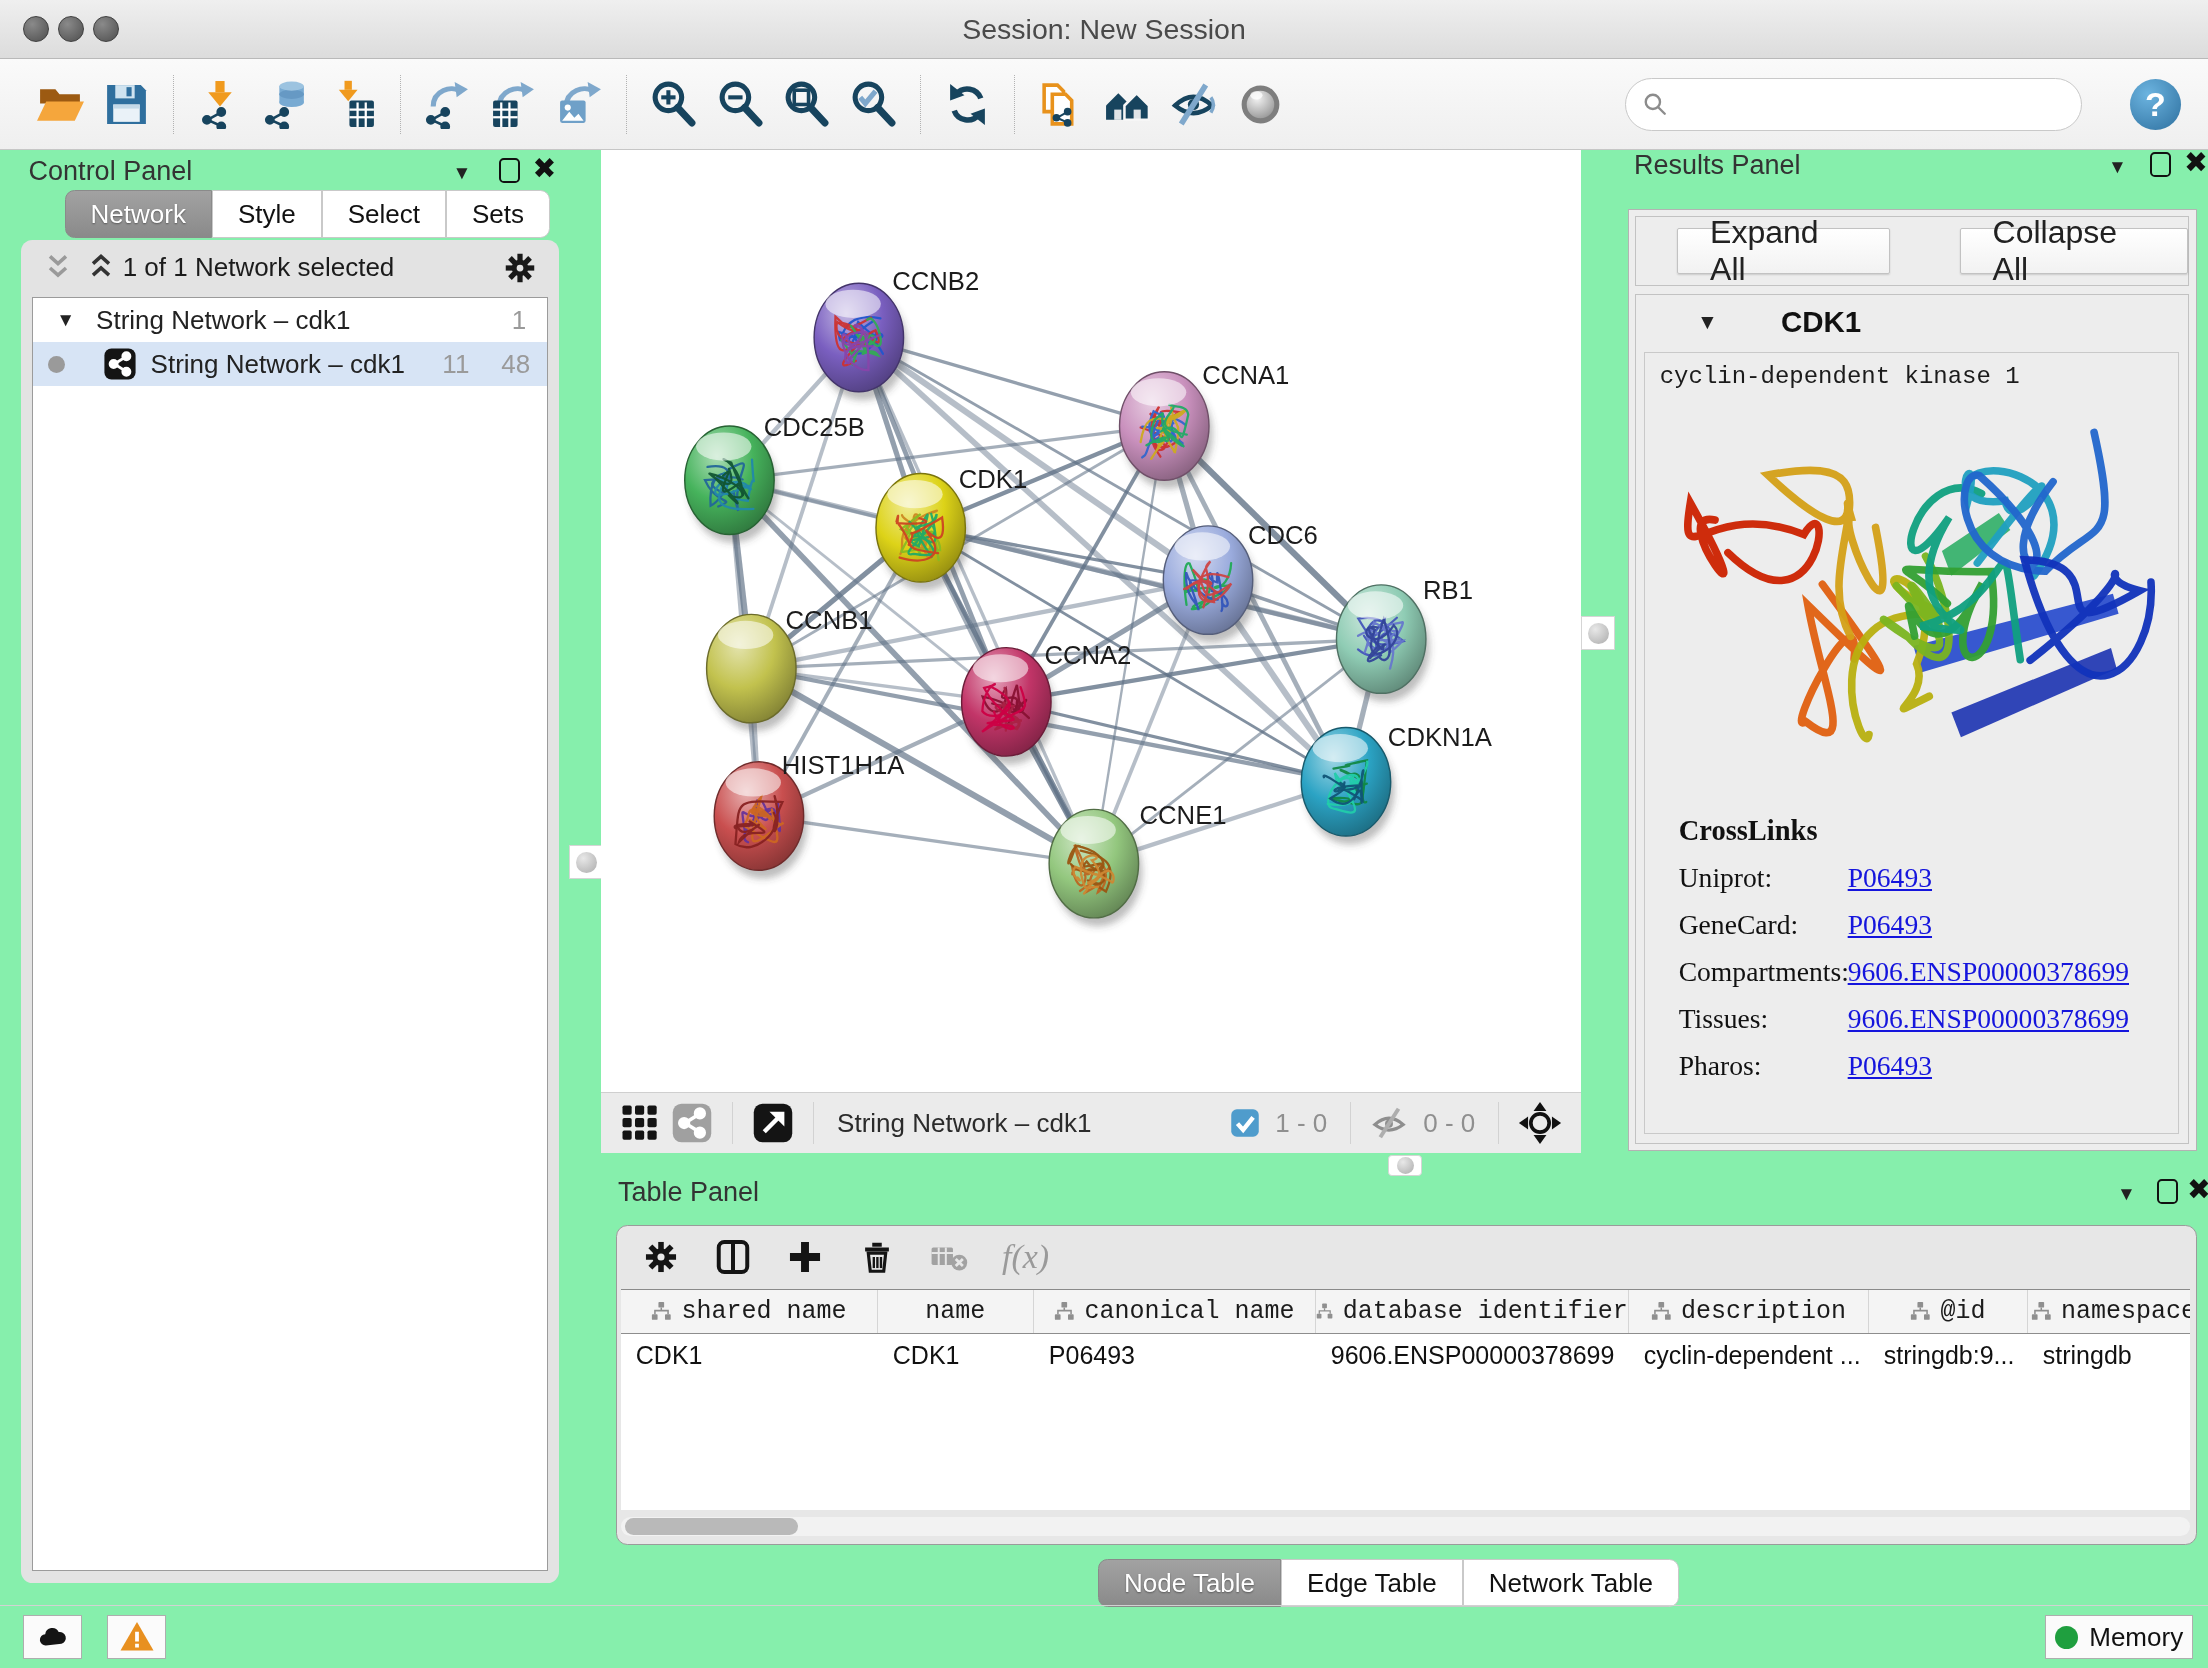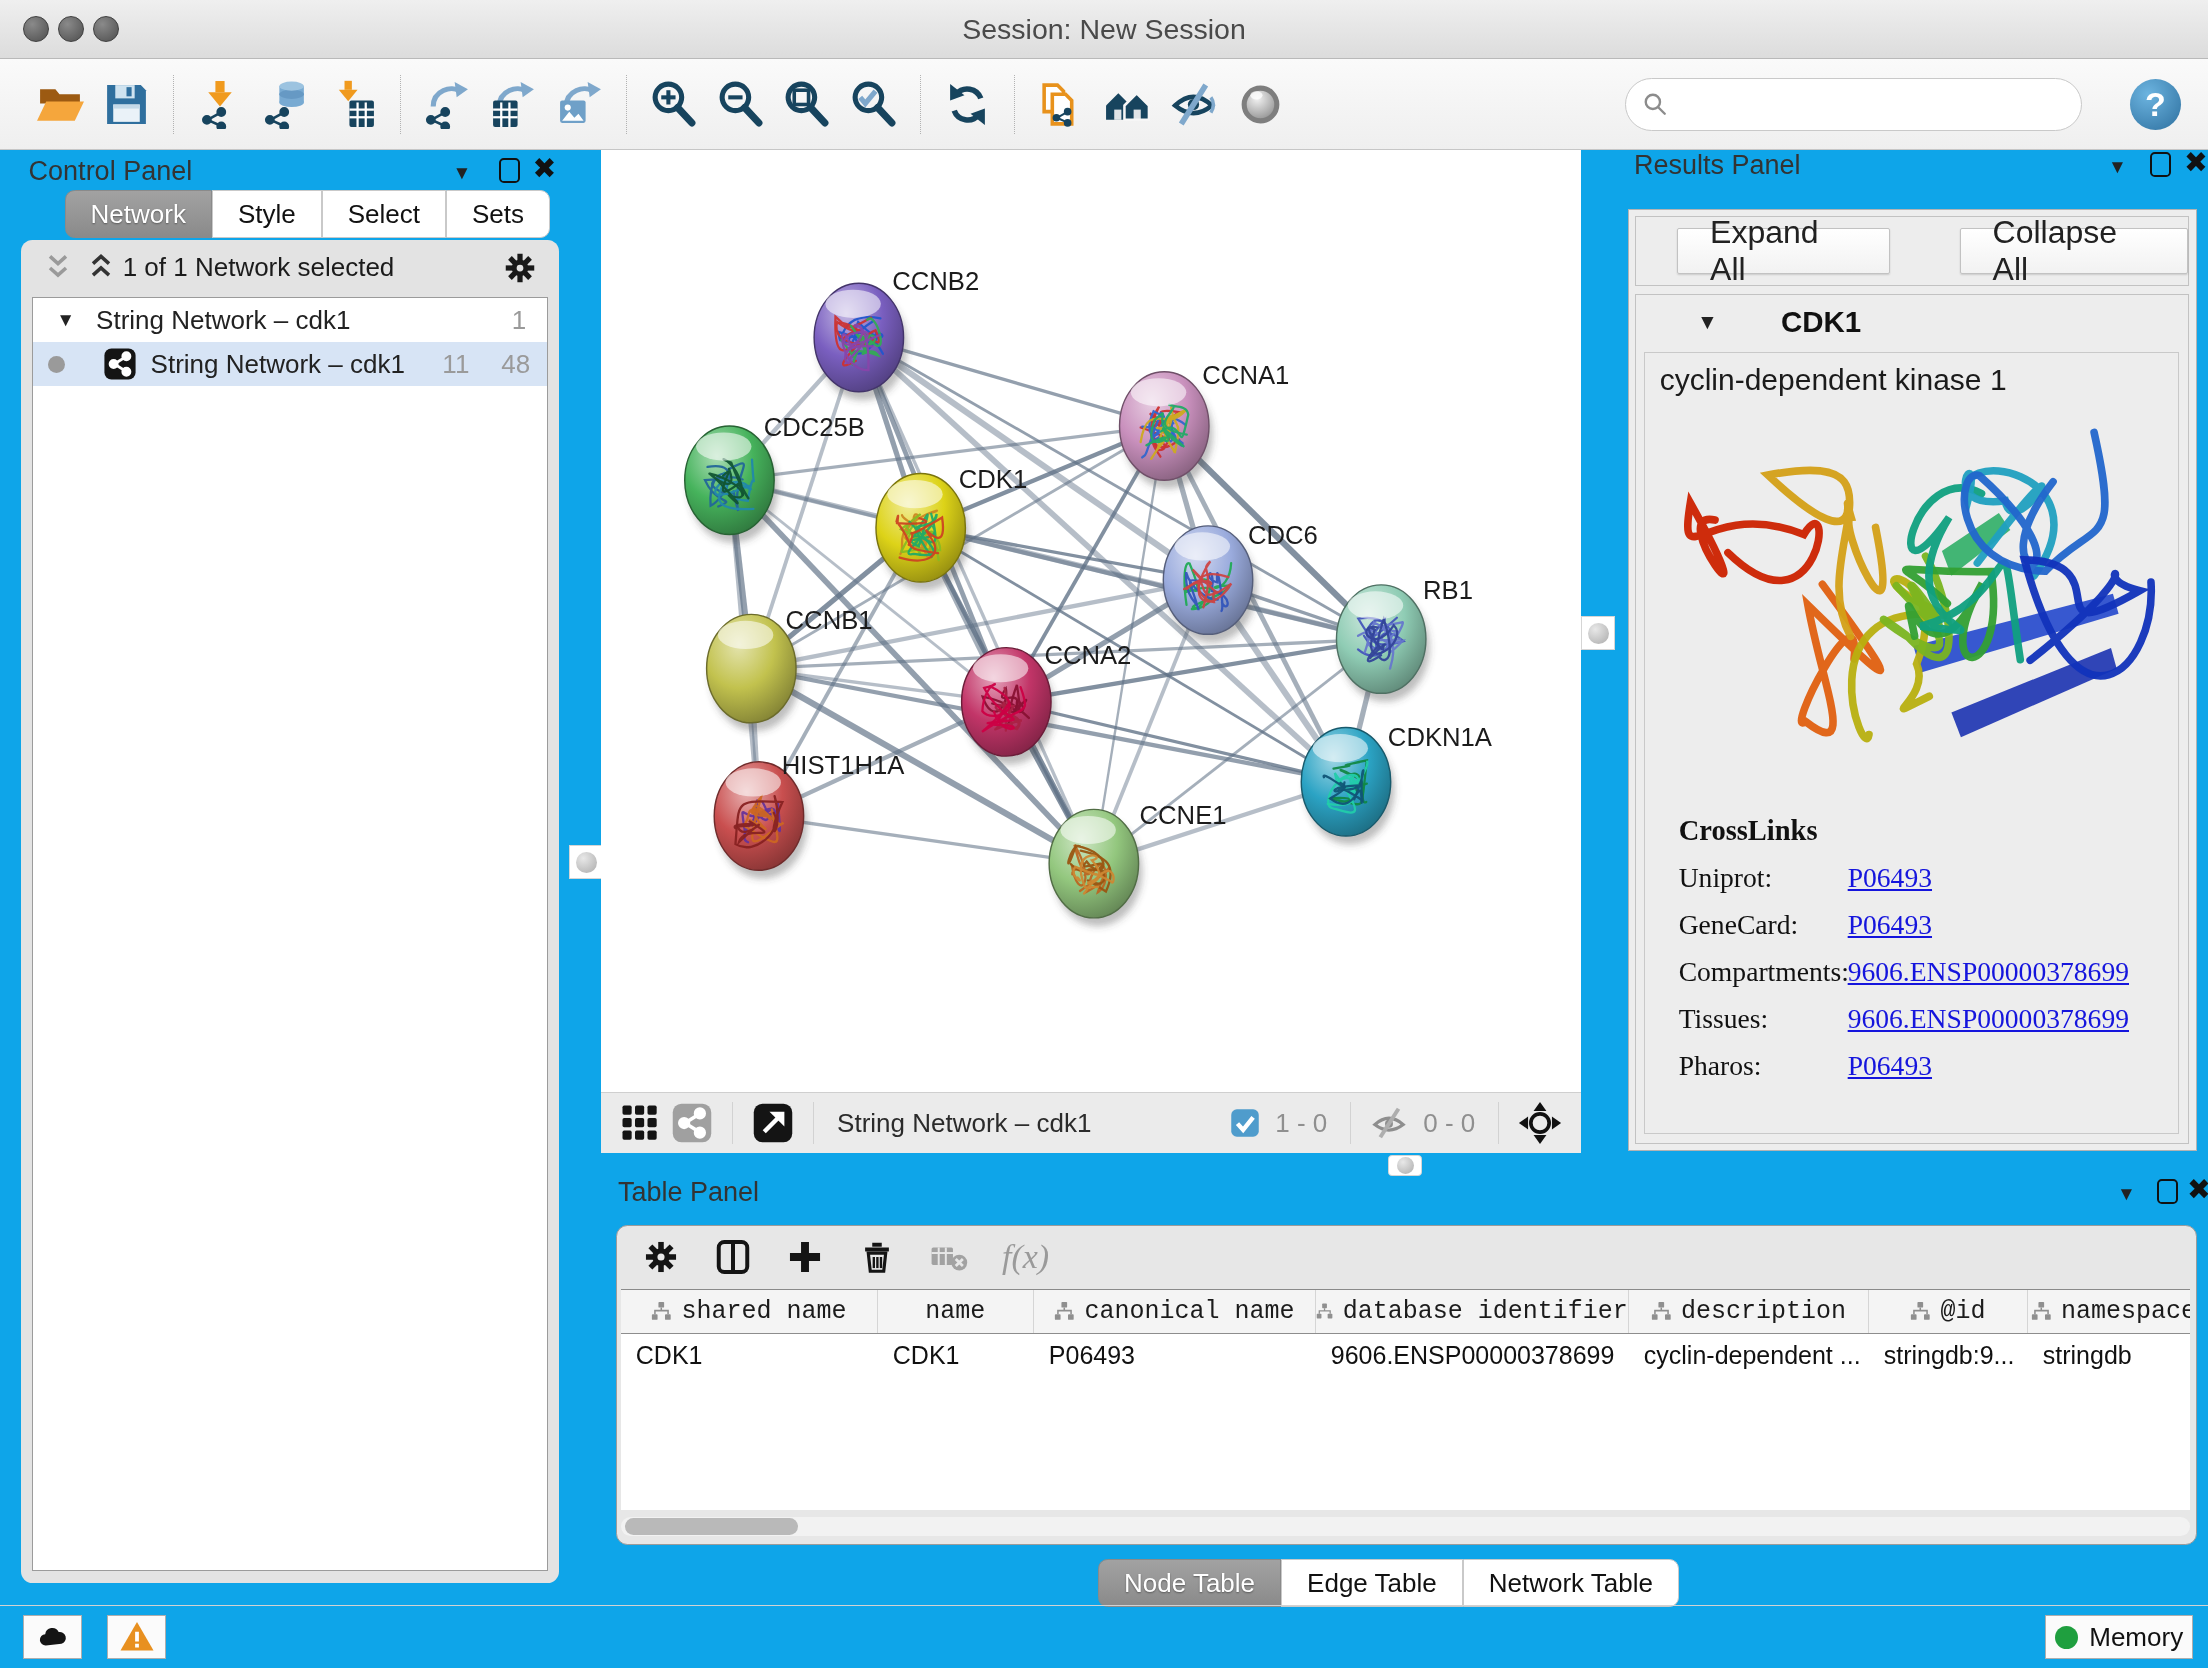--- a/index.html
+++ b/index.html
@@ -1,18 +1,18 @@
 <!DOCTYPE html>
 <html style="font-size:15px"><head>
 <meta charset="utf-8">
 <title>Cytoscape</title>
 <style>
   html,body{margin:0;padding:0;background:#d8d8d8;}
   *{box-sizing:border-box;}
-  .window{position:relative;width:2208px;height:1668px;background:#0ea5e9;
+  .window{position:relative;width:2208px;height:1668px;background:#86efac;
     font-family:"Liberation Sans","DejaVu Sans",sans-serif;color:#222;overflow:hidden;}
   .abs{position:absolute;}
 
   
   #titlebar{left:0;top:0;width:2208px;height:59px;
     background:linear-gradient(#efefef,#dcdcdc);border-bottom:1px solid #b9b9b9;}
   .tlight{position:absolute;top:16px;width:26px;height:26px;border-radius:50%;
     background:radial-gradient(circle at 35% 30%,#8a8a8a,#4e4e4e);border:1px solid #3f3f3f;}
   #win-title{position:absolute;left:0;right:0;top:13.3px;text-align:center;
     font-size:28.5px;color:#4a4a4a;}
@@ -78,21 +78,21 @@
     border:1.9px solid #b3b3b3;}
   #rp-btnbar{position:absolute;left:5.7px;top:5.7px;width:554px;height:70px;border:1.9px solid #c2c2c2;
     display:flex;align-items:center;justify-content:center;gap:28.5px;}
   .rp-btn{height:46px;padding:0 32px;background:linear-gradient(#ffffff,#f2f2f2);
     border:1.9px solid #c2c2c2;border-radius:2px;font-size:32px;display:flex;align-items:center;
     box-shadow:0 1px 1.9px rgba(0,0,0,.15);margin-left:41px;}
   #rp-main{position:absolute;left:5.7px;top:84px;width:554px;height:850px;border:1.9px solid #c2c2c2;}
   #rp-genehdr{position:absolute;left:0;top:0;width:100%;height:53px;display:flex;align-items:center;}
   #rp-gene{font-size:29.5px;font-weight:bold;color:#111;}
   #rp-inner{position:absolute;left:7.6px;top:57px;width:535px;height:782px;border:1.9px solid #c9c9c9;}
-  #rp-desc{position:absolute;left:15px;top:9.5px;font-size:30px;color:#1b1b1b;}
+  #rp-desc{position:absolute;left:15px;top:9.5px;font-size:24px;color:#1b1b1b;font-family:Liberation Mono, monospace;}
   #protein-svg{position:absolute;left:21px;top:46px;}
   #crosslinks{position:absolute;left:34px;top:462px;font-family:"Liberation Serif","DejaVu Serif",serif;}
   #cl-head{font-size:28.5px;font-weight:bold;color:#111;}
   .cl-row{display:flex;margin-top:15px;font-size:27.6px;}
   .cl-label{width:169px;color:#111;}
   .cl-link{text-decoration:underline;}
 
   
   #table-panel{left:601px;top:1177px;width:1607px;height:447px;}
   #tp-container{position:absolute;left:15px;top:48px;width:1581px;height:320px;

